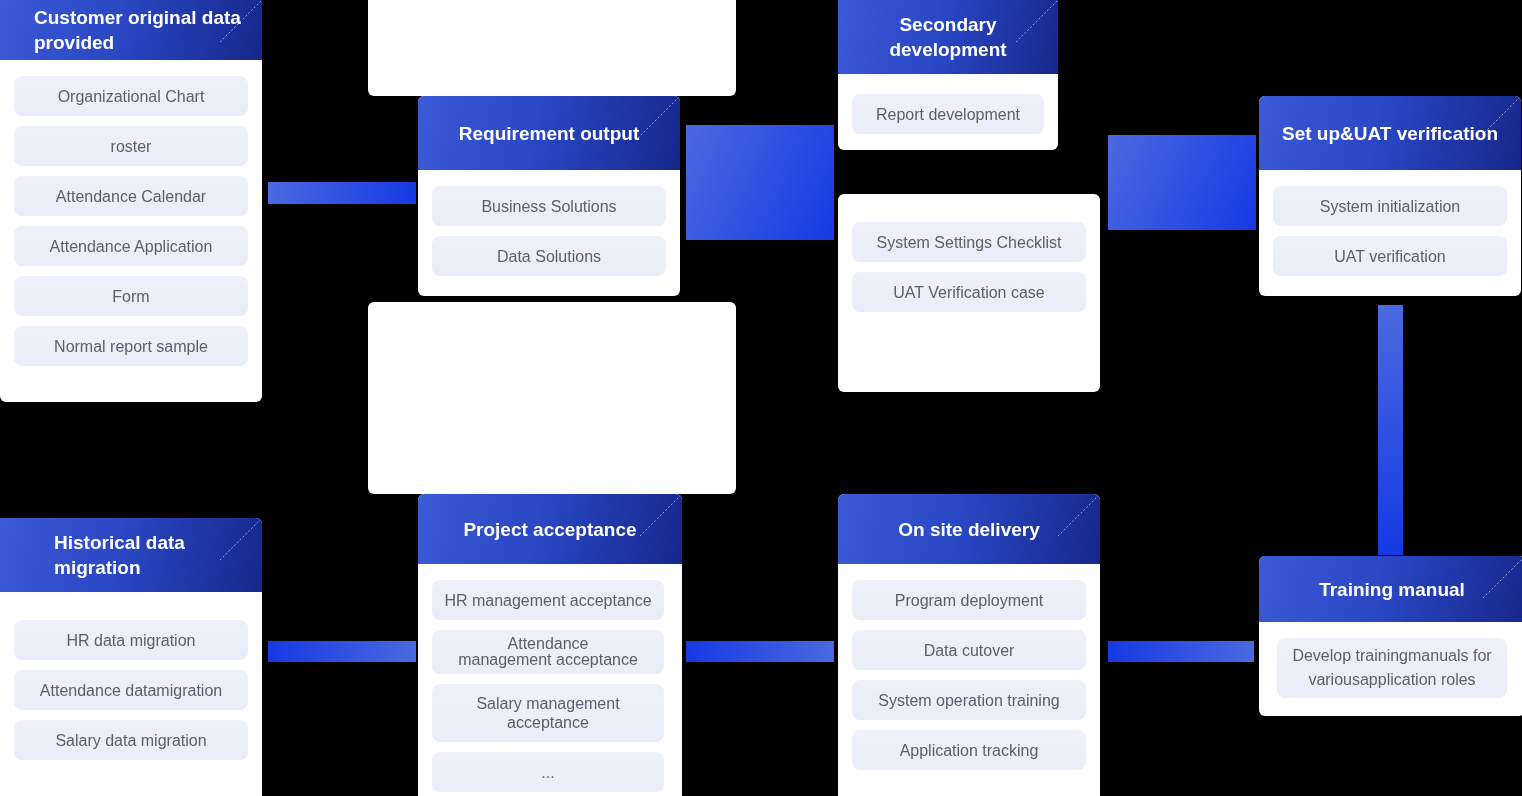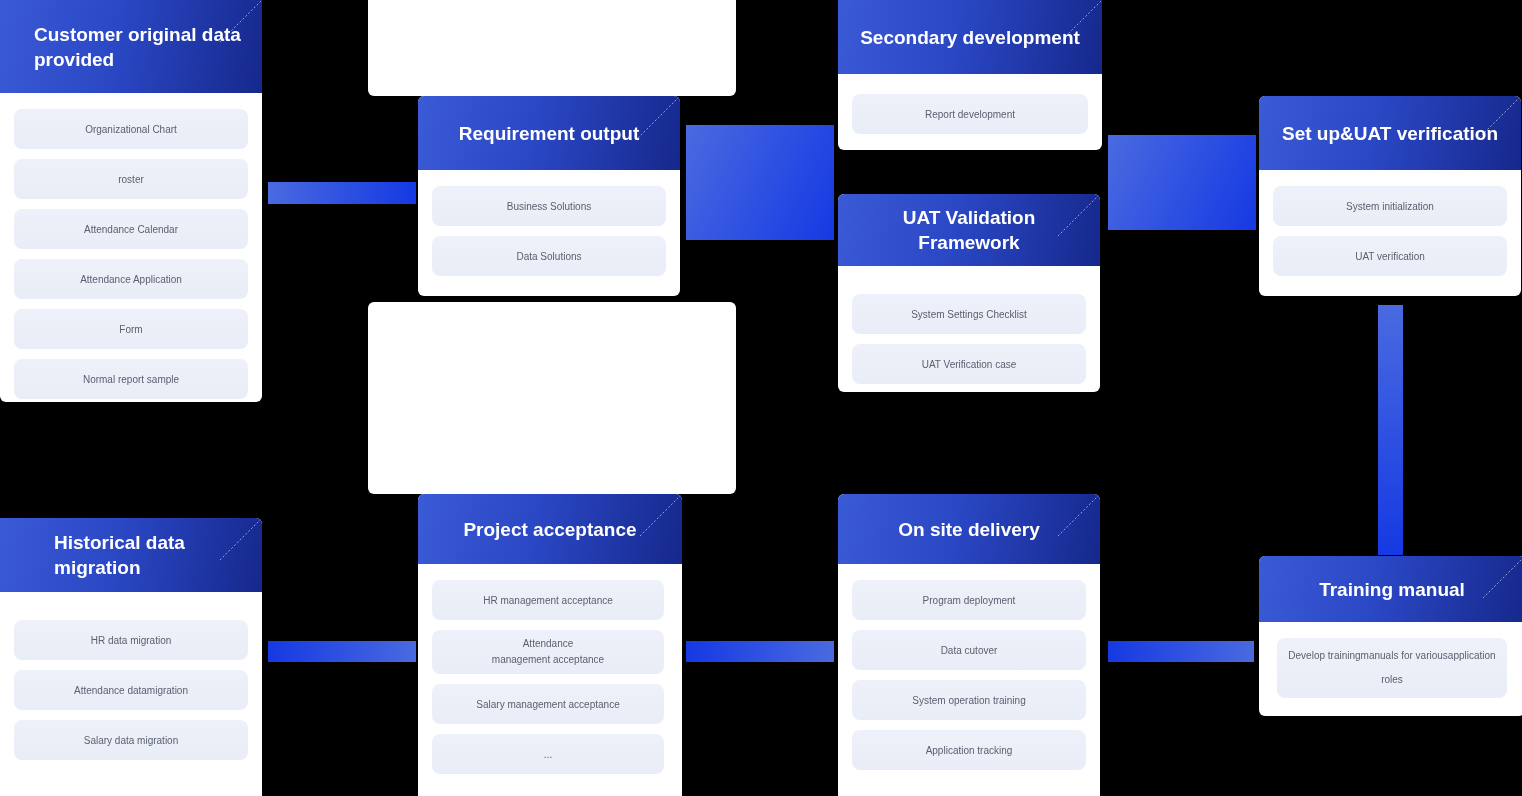--- a/index.html
+++ b/index.html
@@ -53,21 +53,21 @@
     padding: 10px 14px 14px 14px;
     box-sizing: border-box;
     display: flex;
     flex-direction: column;
     gap: 10px;
   }
   .chip {
     background: linear-gradient(180deg, #eef1f9 0%, #e9edf7 100%);
     border-radius: 8px;
     color: #5a6070;
-    font-size: 10px;
+    font-size: 16px;
     line-height: 19px;
     text-align: center;
     padding: 10px 8px;
     box-sizing: border-box;
     min-height: 40px;
     display: flex;
     align-items: center;
     justify-content: center;
     white-space: pre-line;
   }
@@ -104,21 +104,21 @@
 
   <div class="conn v-ttb" style="left:1378px; top:305px; width:25px; height:250px;"></div>
 
   <div class="conn h-rtl" style="left:1108px; top:641px; width:146px; height:21px;"></div>
 
   <div class="conn h-rtl" style="left:686px; top:641px; width:148px; height:21px;"></div>
 
   <div class="conn h-rtl" style="left:268px; top:641px; width:148px; height:21px;"></div>
 
   <div class="card" style="left:0px; top:0px; width:262px; height:402px; border-radius:0 0 6px 6px;">
-    <div class="card-header" style="height:93px; text-align:left; justify-content:flex-end; padding-left:34px;">
+    <div class="card-header" style="height:60px; text-align:left; justify-content:flex-end; padding-left:34px;">
       <span>Customer original data provided</span>
       <span class="corner-slash">
         <svg width="74" height="74" viewBox="0 0 74 74">
           <line x1="6" y1="68" x2="68" y2="6" stroke="#ffffff" stroke-opacity="0.55" stroke-width="1" stroke-dasharray="2 2"></line>
         </svg>
       </span>
     </div>
     <div class="card-body" style="padding-top:16px; gap:10px;">
       <div class="chip">Organizational Chart</div>
       <div class="chip">roster</div>
@@ -137,43 +137,35 @@
           <line x1="6" y1="68" x2="68" y2="6" stroke="#ffffff" stroke-opacity="0.55" stroke-width="1" stroke-dasharray="2 2"></line>
         </svg>
       </span>
     </div>
     <div class="card-body" style="padding-top:16px;">
       <div class="chip">Business Solutions</div>
       <div class="chip">Data Solutions</div>
     </div>
   </div>
 
-  <div class="card" style="left:838px; top:0px; width:264px; height:150px; border-radius:0 0 6px 6px;">
+  <div class="card" style="left:838px; top:0px; width:220px; height:150px; border-radius:0 0 6px 6px;">
     <div class="card-header" style="height:74px;">
       <span>Secondary development</span>
       <span class="corner-slash">
         <svg width="74" height="74" viewBox="0 0 74 74">
           <line x1="6" y1="68" x2="68" y2="6" stroke="#ffffff" stroke-opacity="0.55" stroke-width="1" stroke-dasharray="2 2"></line>
         </svg>
       </span>
     </div>
     <div class="card-body" style="padding-top:20px;">
       <div class="chip">Report development</div>
     </div>
   </div>
 
   <div class="card" style="left:838px; top:194px; width:262px; height:198px;">
-    <div class="card-header" style="height:72px;">
-      <span>UAT Validation Framework</span>
-      <span class="corner-slash">
-        <svg width="74" height="74" viewBox="0 0 74 74">
-          <line x1="6" y1="68" x2="68" y2="6" stroke="#ffffff" stroke-opacity="0.55" stroke-width="1" stroke-dasharray="2 2"></line>
-        </svg>
-      </span>
-    </div>
     <div class="card-body" style="padding-top:16px;margin-top:12px;">
       <div class="chip">System Settings Checklist</div>
       <div class="chip">UAT Verification case</div>
     </div>
   </div>
 
   <div class="card" style="left:1259px; top:96px; width:262px; height:200px;">
     <div class="card-header" style="height:74px;">
       <span>Set up&amp;UAT verification</span>
       <span class="corner-slash">

